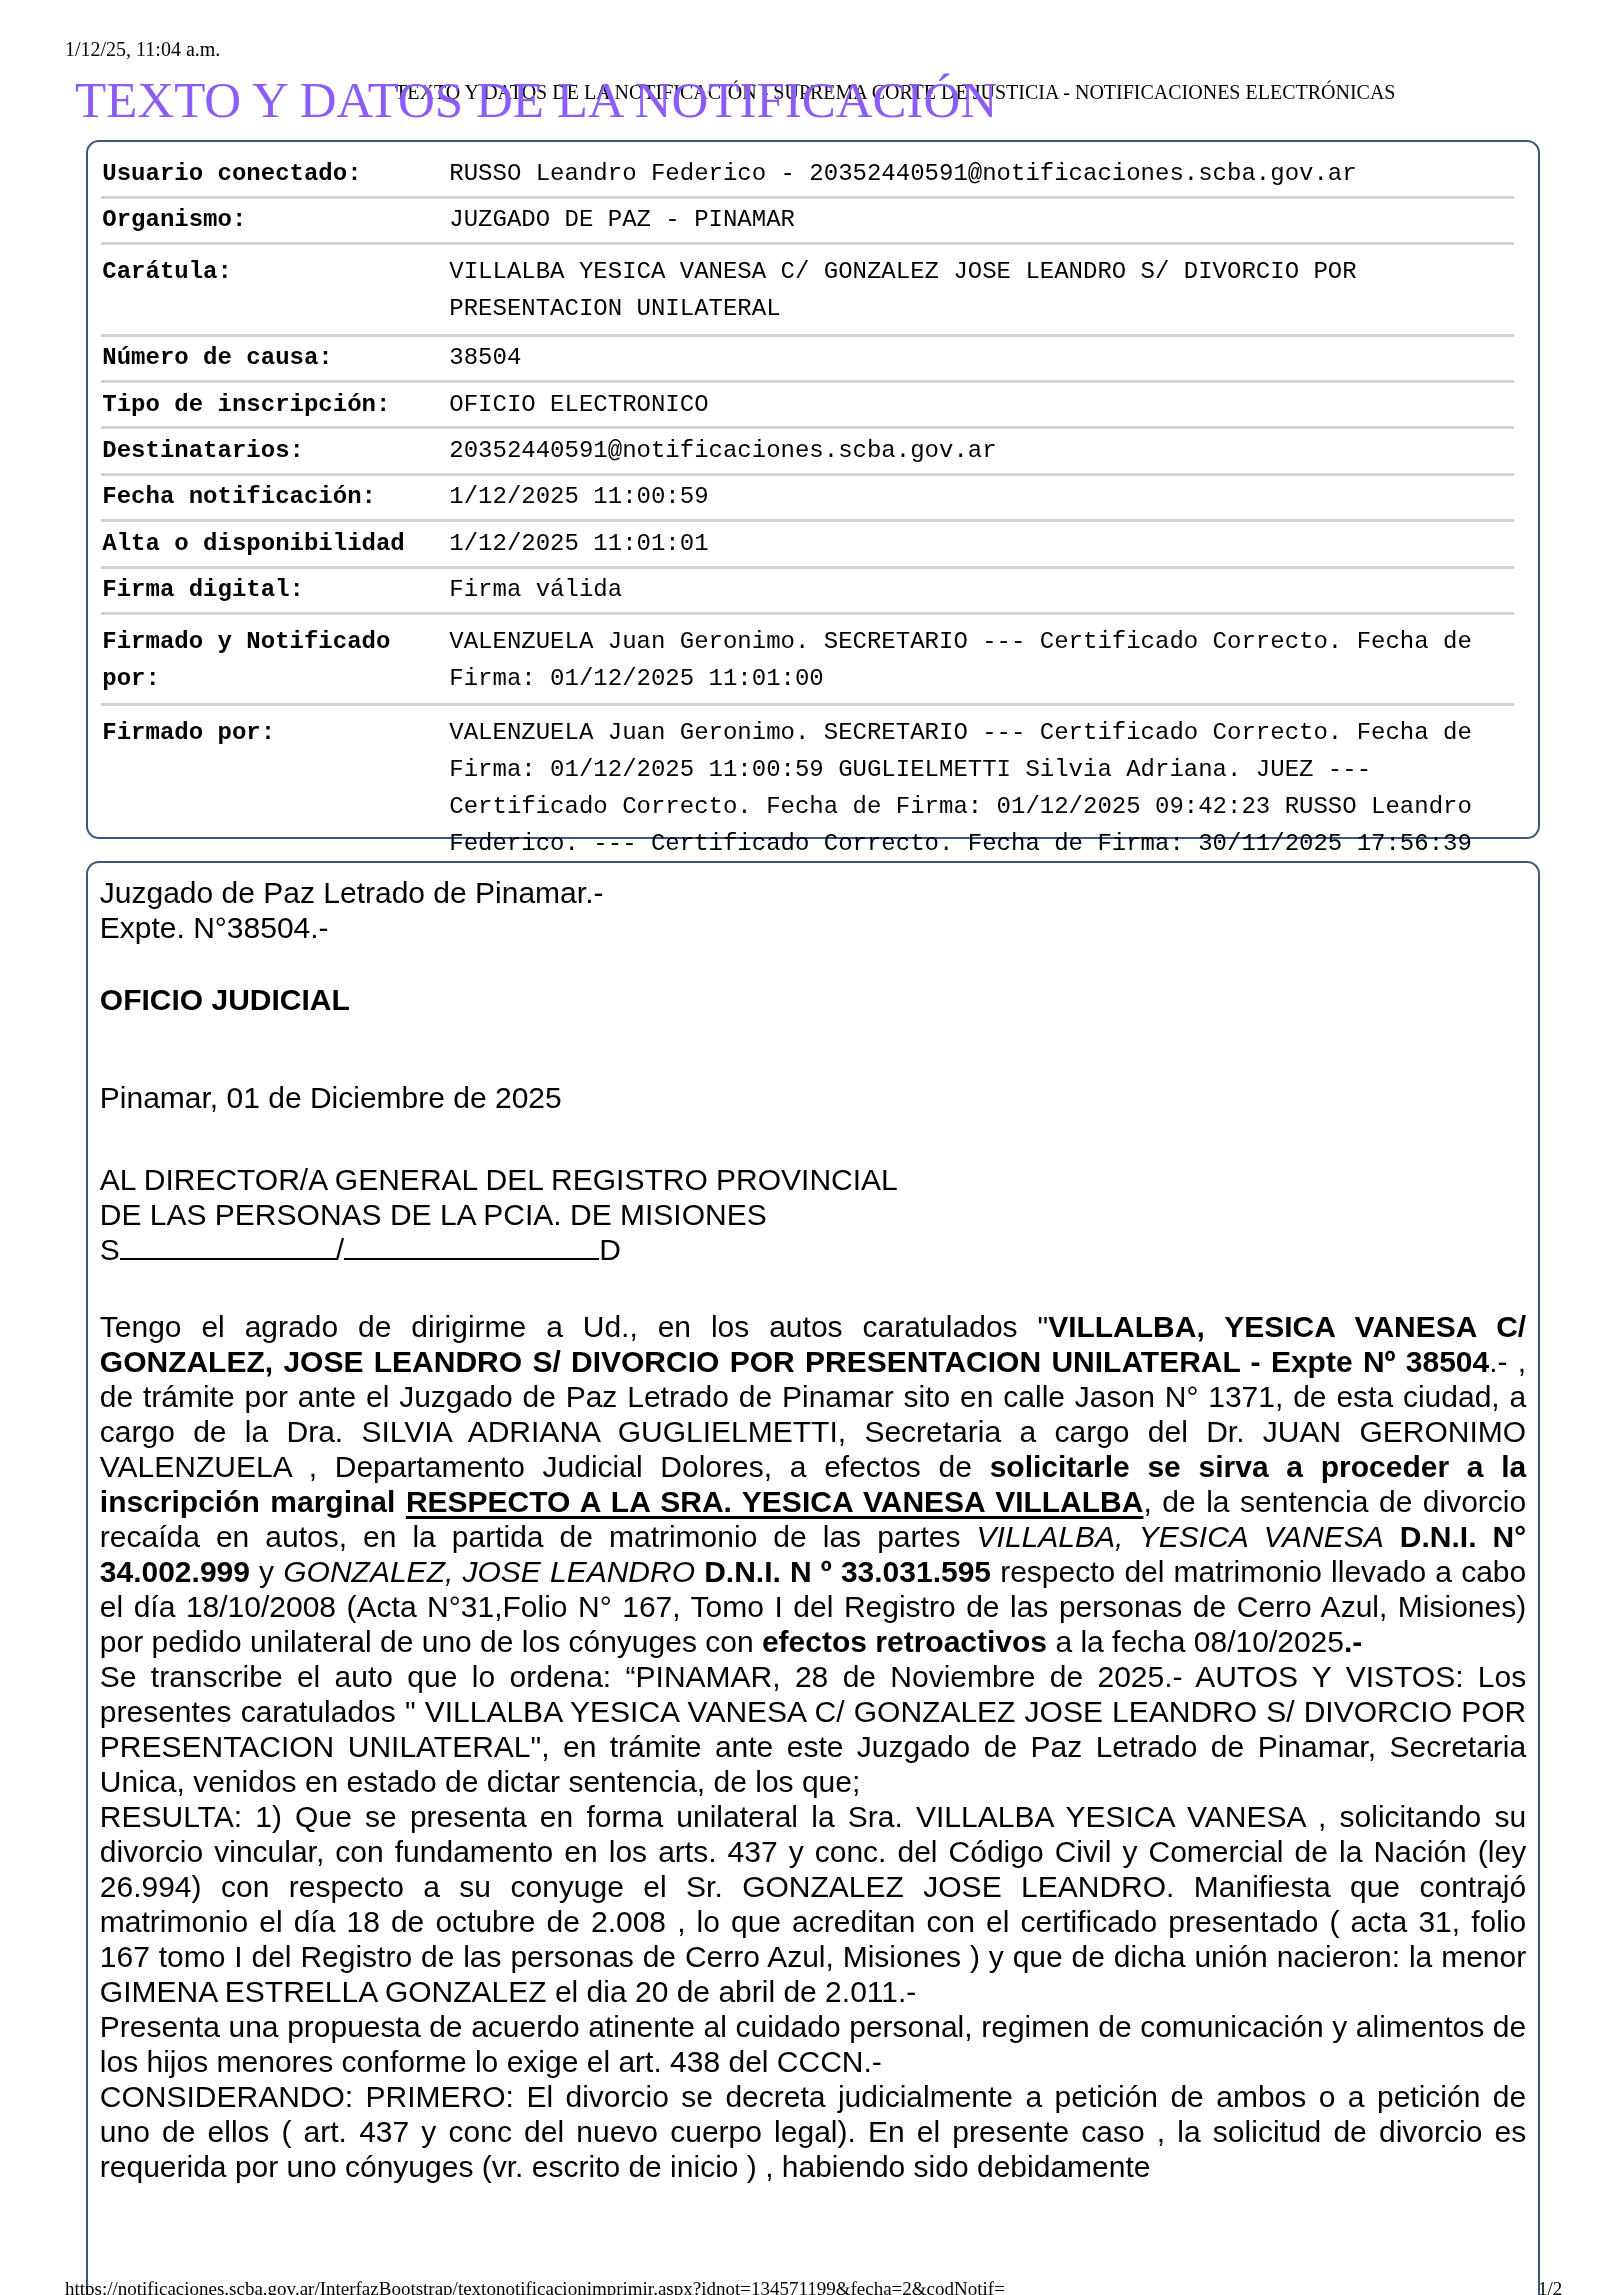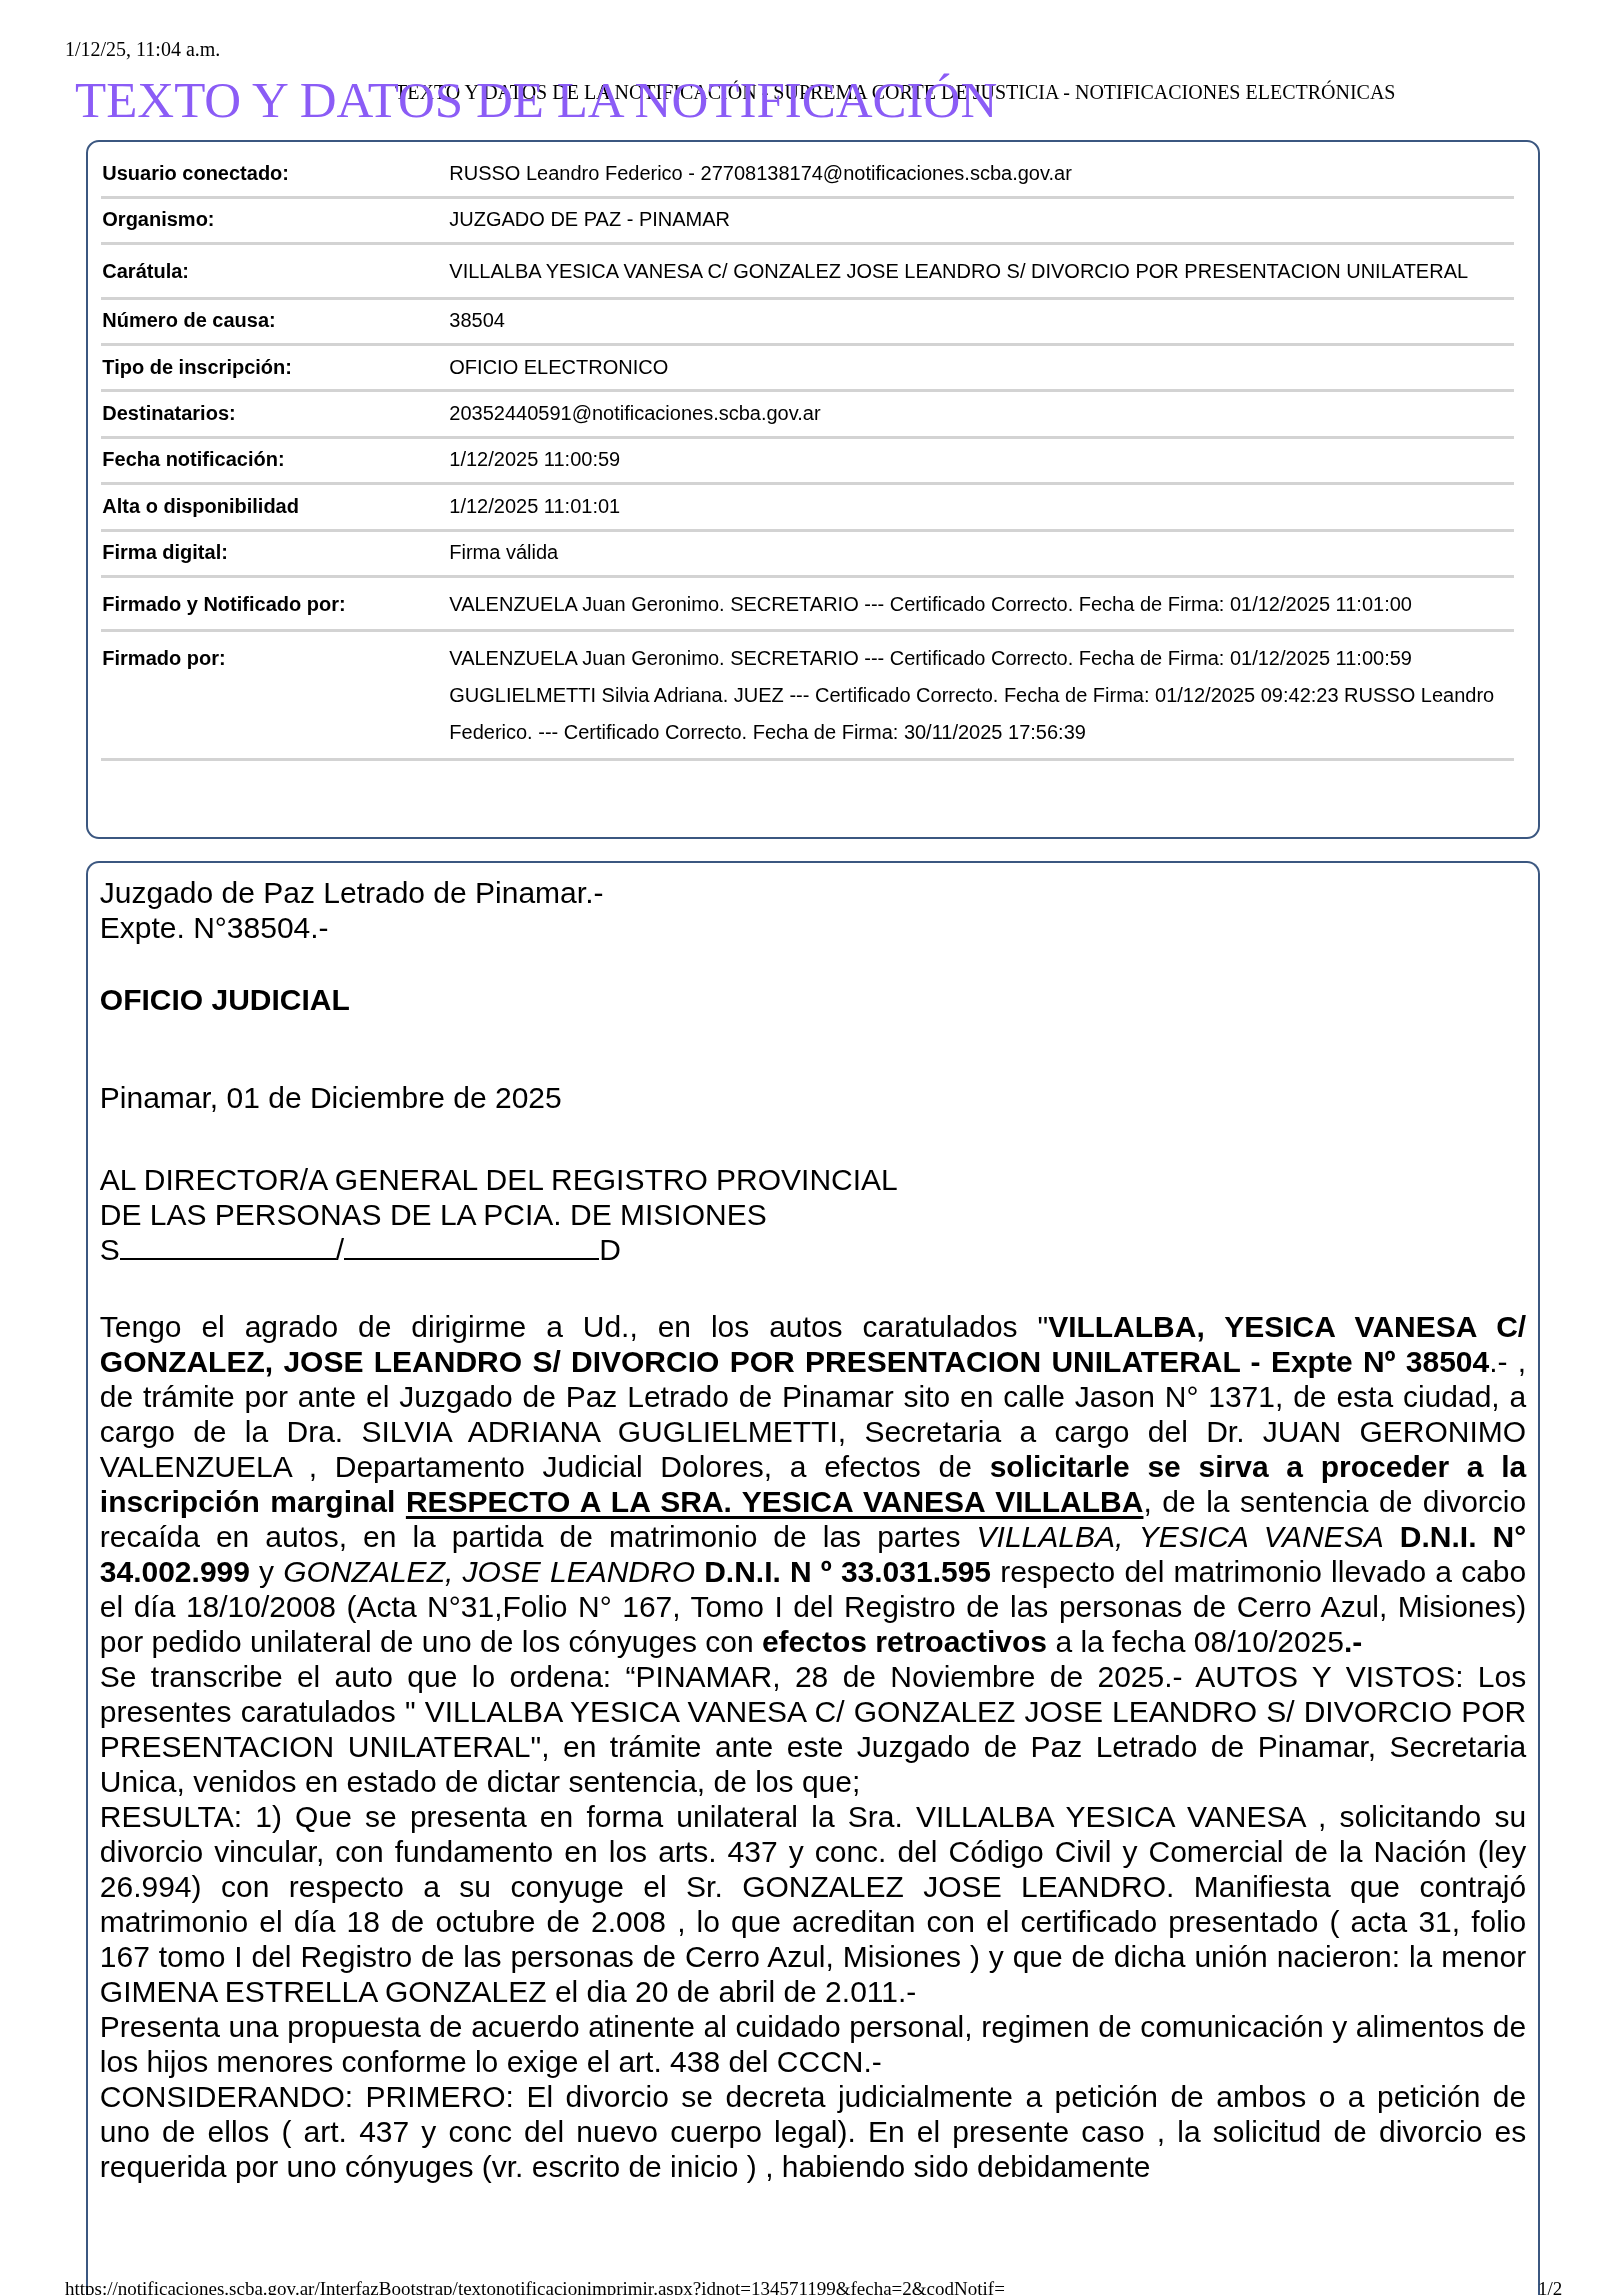--- a/index.html
+++ b/index.html
@@ -8,21 +8,21 @@
     font-family: "Liberation Serif", "DejaVu Serif", serif; font-size: 20px; }
   .print-header .date { position: absolute; left: 65px; top: 0; }
   .print-header .doc-title { position: absolute; left: 395px; top: 0; white-space: nowrap; margin-top: 43px; }
   .page-title { position: absolute; top: 71px; left: 75px; margin: 0;
     font-family: "Liberation Serif", "DejaVu Serif", serif; font-weight: normal;
     font-size: 51px; color: #8b5cf6; letter-spacing: 0px; white-space: nowrap; }
   .panel { position: absolute; left: 86px; width: 1454px; border: 2.6px solid #3b5780;
     border-radius: 13px; box-sizing: border-box; background: #fff; }
   .panel-meta { top: 140px; height: 699px; padding: 10.5px 23.6px 0 13px; }
   .meta-table { width: 100%; border-collapse: collapse;
-    font-family: Liberation Sans, sans-serif; font-size: 20px; }
+    font-family: Liberation Mono, monospace; font-size: 24px; }
   .meta-table td { vertical-align: top; padding: 7.9px 0 6.5px 0; line-height: 37px;
     border-bottom: 3.3px solid #d3d3d3; }
   .meta-table td.lbl { width: 347px; font-weight: bold; padding-left: 1.3px; }
   .meta-table td.val { padding-left: 0; }
   .meta-table tr.single td { line-height: 29px; padding-top: 6.5px; padding-bottom: 7.9px; }
   .panel-body { top: 861px; height: 1505px; border-bottom: none; border-bottom-left-radius: 0; border-bottom-right-radius: 0;
     padding: 11.8px 11.8px 0 11.8px; font-family: "Liberation Sans", "DejaVu Sans", sans-serif; font-size: 30px; line-height: 35px; }
   .panel-body p { margin: 0; }
   .court-line { }
   .heading-oficio { font-weight: bold; margin-top: 37px !important; }
@@ -48,21 +48,21 @@
   <span class="doc-title">TEXTO Y DATOS DE LA NOTIFICACIÓN - SUPREMA CORTE DE JUSTICIA - NOTIFICACIONES ELECTRÓNICAS</span>
 </div>
 
 <h1 class="page-title">TEXTO Y DATOS DE LA NOTIFICACIÓN</h1>
 
 <div class="panel panel-meta">
   <table class="meta-table">
     <tbody>
       <tr class="single">
         <td class="lbl">Usuario conectado:</td>
-        <td class="val">RUSSO Leandro Federico - 27708138174@notificaciones.scba.gov.ar</td>
+        <td class="val">RUSSO Leandro Federico - 20352440591@notificaciones.scba.gov.ar</td>
       </tr>
       <tr class="single">
         <td class="lbl">Organismo:</td>
         <td class="val">JUZGADO DE PAZ - PINAMAR</td>
       </tr>
       <tr>
         <td class="lbl">Carátula:</td>
         <td class="val">VILLALBA YESICA VANESA C/ GONZALEZ JOSE LEANDRO S/ DIVORCIO POR PRESENTACION UNILATERAL</td>
       </tr>
       <tr class="single">

